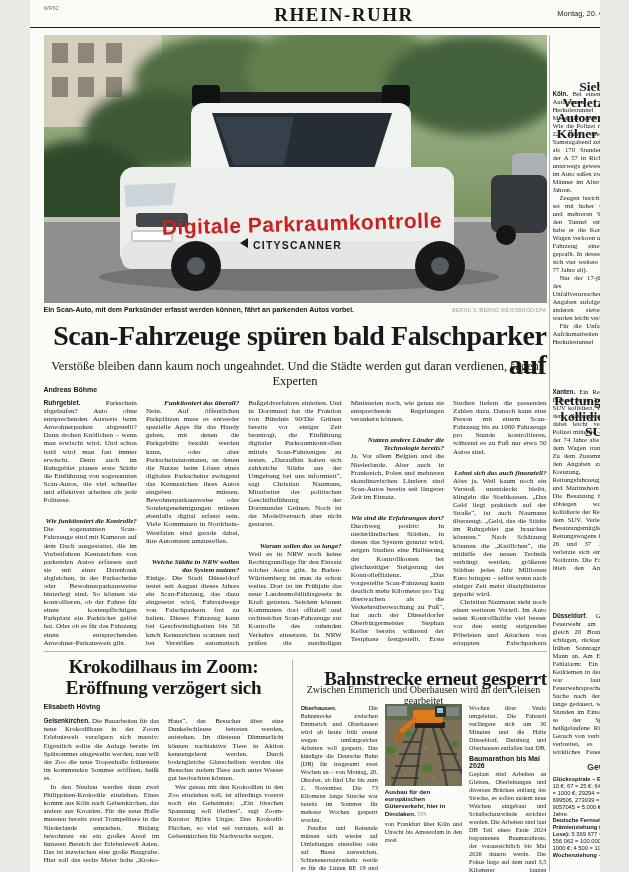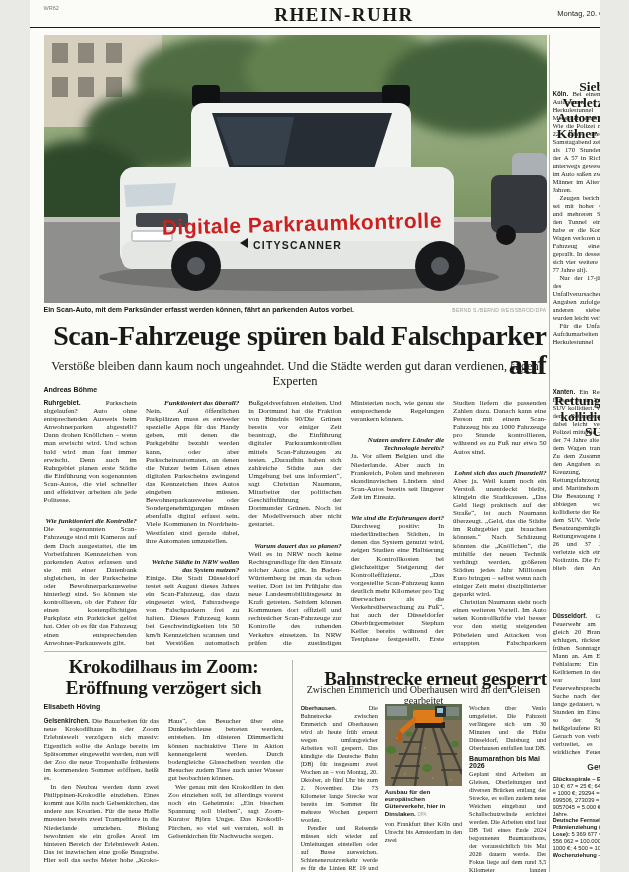--- a/index.html
+++ b/index.html
@@ -138,21 +138,21 @@
   <div class="lead-sub">Verstöße bleiben dann kaum noch ungeahndet. Und die Städte werden gut daran verdienen, sagen Experten</div>
   <div class="lead-by byline">Andreas Böhme</div>
   <div class="lead-body">
       <p class="para"><b>Ruhrgebiet. </b>Parkschein abgelaufen? Auto ohne entsprechenden Ausweis beim Anwohnerparken abgestellt? Dann drohen Knöllchen – wenn man erwischt wird. Und schon bald wird man fast immer erwischt. Denn auch im Ruhrgebiet planen erste Städte die Einführung von sogenannten Scan-Autos, die viel schneller und effektiver arbeiten als jede Politesse.</p>
       <div class="qhead">Wie funktioniert die Kontrolle?</div>
       <p class="para">Die sogenannten Scan-Fahrzeuge sind mit Kameras auf dem Dach ausgestattet, die im Vorbeifahren Kennzeichen von parkenden Autos erfassen und sie mit einer Datenbank abgleichen, in der Parkscheine oder Bewohnerparkausweise hinterlegt sind. So können sie kontrollieren, ob der Fahrer für einen kostenpflichtigen Parkplatz ein Parkticket gelöst hat. Oder ob es für das Fahrzeug einen entsprechenden Anwohner-Parkausweis gibt.</p>
       <div class="qhead">Funktioniert das überall?</div>
       <p class="para">Nein. Auf öffentlichen Parkplätzen muss es entweder spezielle Apps für das Handy geben, mit denen die Parkgebühr bezahlt werden kann, oder aber Parkscheinautomaten, an denen die Nutzer beim Lösen eines digitalen Parkscheins zwingend das Kennzeichen ihres Autos eingeben müssen. Bewohnerparkausweise oder Sondergenehmigungen müssen ebenfalls digital erfasst sein. Viele Kommunen in Nordrhein-Westfalen sind gerade dabei, ihre Automaten umzustellen.</p>
       <div class="qhead">Welche Städte in NRW wollen das System nutzen?</div>
       <p class="para">Einige. Die Stadt Düsseldorf testet seit August dieses Jahres ein Scan-Fahrzeug, das dazu eingesetzt wird, Fahrradwege von Falschparkern frei zu halten. Dieses Fahrzeug kann bei Geschwindigkeiten bis 50 km/h Kennzeichen scannen und bei Verstößen automatisch Bußgeldverfahren einleiten. Und in Dortmund hat die Fraktion von Bündnis 90/Die Grünen bereits vor einiger Zeit beantragt, die Einführung digitaler Parkraumkontrollen mittels Scan-Fahrzeugen zu testen. „Daraufhin haben sich zahlreiche Städte aus der Umgebung bei uns informiert“, sagt Christian Naumann, Mitarbeiter der politischen Geschäftsführung der Dortmunder Grünen. Noch ist der Modellversuch aber nicht gestartet.</p>
-      <div class="qhead">Warum dauert das so planen?</div>
+      <div class="qhead">Warum sollen das so lange?</div>
       <p class="para">Weil es in NRW noch keine Rechtsgrundlage für den Einsatz solcher Autos gibt. In Baden-Württemberg ist man da schon weiter. Dort ist im Frühjahr das neue Landesmobilitätsgesetz in Kraft getreten. Seitdem können Kommunen dort offiziell und rechtssicher Scan-Fahrzeuge zur Kontrolle des ruhenden Verkehrs einsetzen. In NRW prüfen die zuständigen Ministerien noch, wie genau sie entsprechende Regelungen verankern können.</p>
       <div class="qhead">Nutzen andere Länder die Technologie bereits?</div>
       <p class="para">Ja. Vor allem Belgien und die Niederlande. Aber auch in Frankreich, Polen und mehreren skandinavischen Ländern sind Scan-Autos bereits seit längerer Zeit im Einsatz.</p>
       <div class="qhead">Wie sind die Erfahrungen dort?</div>
       <p class="para">Durchweg positiv: In niederländischen Städten, in denen das System genutzt wird, zeigen Studien eine Halbierung der Kontrollkosten bei gleichzeitiger Steigerung der Kontrolleffizienz. „Das vorgestellte Scan-Fahrzeug kann deutlich mehr Kilometer pro Tag überwachen als die Verkehrsüberwachung zu Fuß“, hat auch der Düsseldorfer Oberbürgermeister Stephan Keller bereits während der Testphase festgestellt. Erste Studien liefern die passenden Zahlen dazu. Danach kann eine Person mit einem Scan-Fahrzeug bis zu 1000 Fahrzeuge pro Stunde kontrollieren, während es zu Fuß nur etwa 50 Autos sind.</p>
       <div class="qhead">Lohnt sich das auch finanziell?</div>
       <p class="para">Aber ja. Weil kaum noch ein Verstoß unentdeckt bleibt, klingeln die Stadtkassen. „Das Geld liegt praktisch auf der Straße“, ist auch Naumann überzeugt. „Geld, das die Städte im Ruhrgebiet gut brauchen könnten.“ Nach Schätzung könnten die „Knöllchen“, die mithilfe der neuen Technik verhängt werden, größeren Städten jedes Jahr Millionen Euro bringen – selbst wenn nach einiger Zeit meist disziplinierter geparkt wird.</p>
       <p class="para ind">Christian Naumann sieht noch einen weiteren Vorteil. Im Auto seien Kontrollkräfte viel besser vor den stetig steigenden Pöbeleien und Attacken von ertappten Falschparkern geschützt. Zudem versprechen sich Experten mehr Verkehrssicherheit: Wenn Falschparker schneller gefunden würden, würden Busse, Fußgänger oder Radfahrer weniger behindert.</p>
     </div>
 

